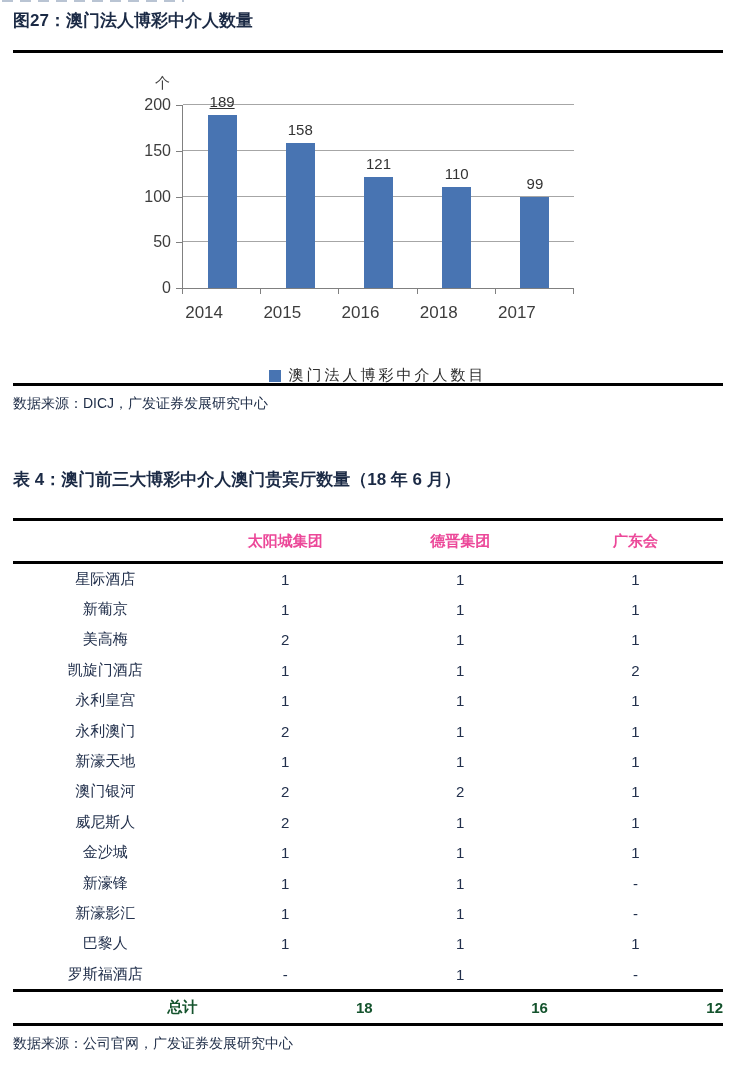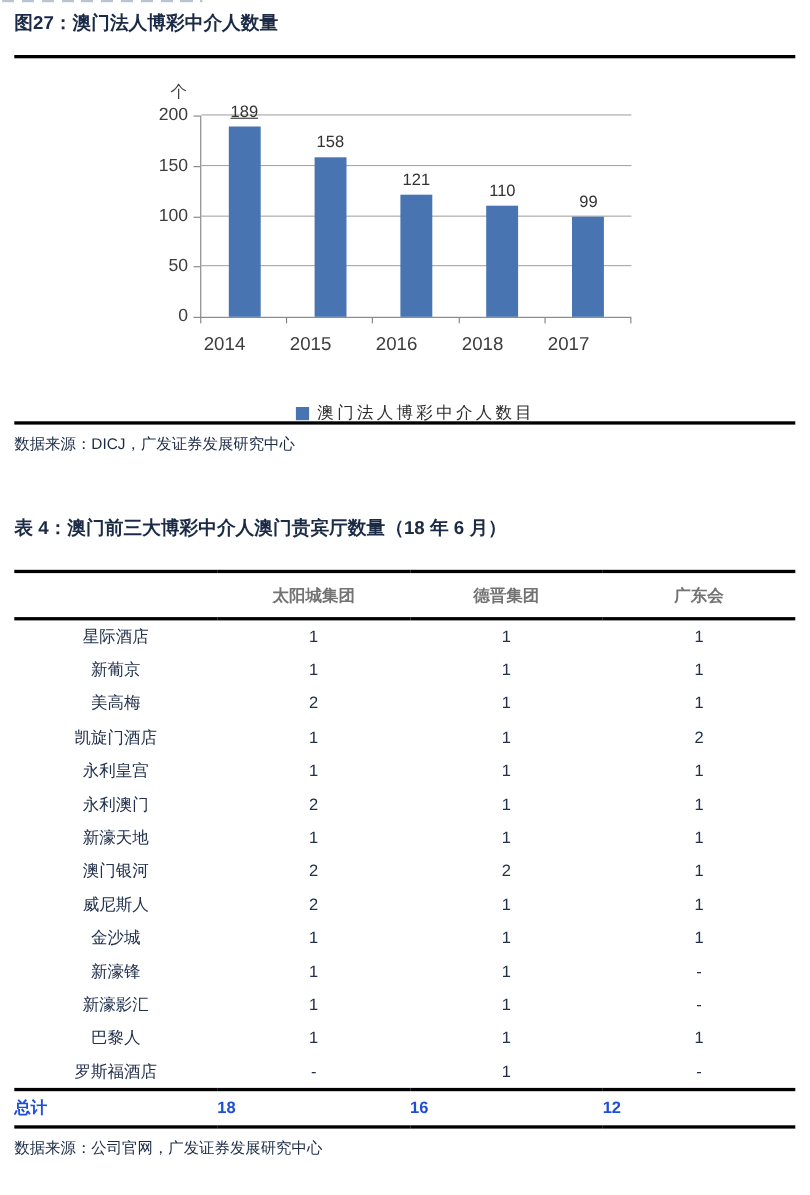--- a/index.html
+++ b/index.html
@@ -35,24 +35,24 @@
   .legend-text{font-size:15px;color:#2e2e2e;letter-spacing:3px;
                font-family:"DejaVu Serif","Liberation Serif",serif;}
 
   .source{font-size:14px;color:#1B2A45;margin-top:8px;line-height:18px;}
 
   
   .tbl-title{margin-top:55px;font-size:17px;line-height:26px;font-weight:bold;color:#1B2A45;}
   table.viptable{width:100%;margin-top:25px;border-collapse:collapse;table-layout:fixed;
                  border-top:3px solid #000;}
   .viptable th:first-child,.viptable td:first-child{width:26%;}
-  .viptable th{height:40px;font-size:15px;font-weight:bold;color:#737373;
+  .viptable th{height:40px;font-size:15px;font-weight:bold;color:#ec4899;
                text-align:center;border-bottom:3px solid #000;padding:0;}
   .viptable tbody td{height:30.4px;font-size:15px;color:#22304C;text-align:center;padding:0;}
-  .viptable tfoot td{height:31px;font-size:15px;font-weight:bold;color:#1d4ed8;text-align:left;
+  .viptable tfoot td{height:31px;font-size:15px;font-weight:bold;color:#14532d;text-align:right;
                      border-top:3px solid #000;border-bottom:3px solid #000;padding:0;}
 </style>
 </head>
 <body>
 
 <div class="page">
   <div class="crop-remnant"></div>
 
   <div class="fig-title">图27：澳门法人博彩中介人数量</div>
   <div class="rule rule-top"></div>

